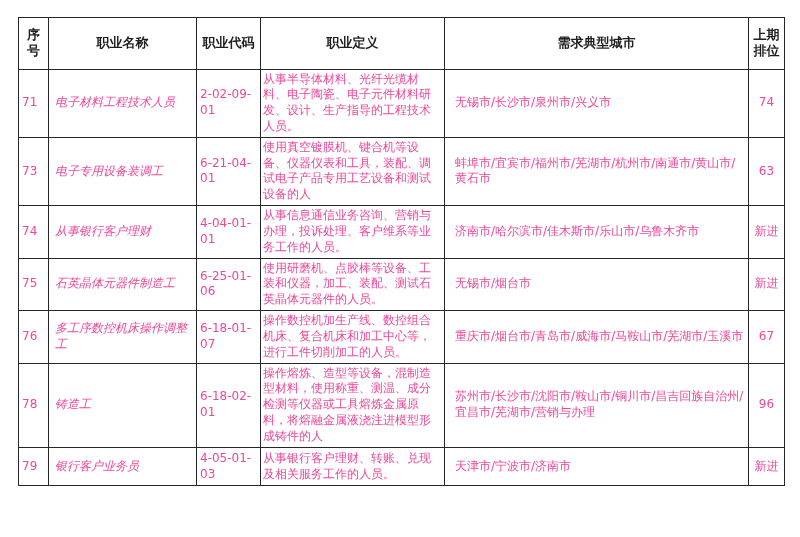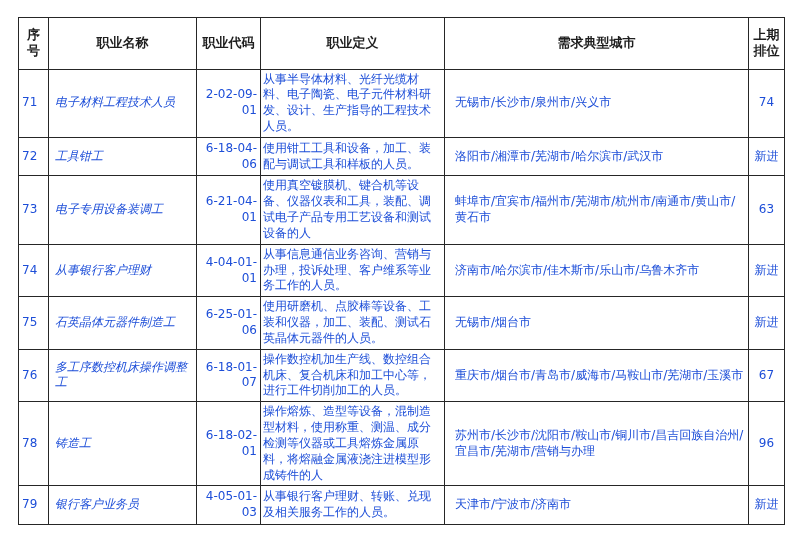--- a/index.html
+++ b/index.html
@@ -20,40 +20,40 @@
   table.occ-table {
     position: absolute;
     left: 18px;
     top: 17px;
     width: 766px;
     border-collapse: collapse;
     table-layout: fixed;
   }
   .occ-table th, .occ-table td {
     border: 1px solid #262626;
-    color: #1d4ed8;
+    color: #ec4899;
     font-size: 12px;
     line-height: 1.32;
     vertical-align: middle;
     padding: 3px 3px;
     word-break: break-all;
     overflow: hidden;
   }
   .occ-table th {
     color: #1e1e1e;
     font-weight: bold;
     font-size: 13px;
     text-align: center;
     padding: 9px 2px;
     line-height: 1.25;
   }
   .occ-table th.th-prev { padding: 3px 2px; }
   td.c-no     { text-align: left; }
   td.c-name   { text-align: left; padding-left: 6px; font-style: italic; }
-  td.c-code   { text-align: right; letter-spacing: 0px; font-size: 12px; }
+  td.c-code   { text-align: left; letter-spacing: 0px; font-size: 12px; }
   td.c-def    { text-align: left; padding: 2px 2px; }
   td.c-cities { text-align: left; padding-left: 10px; }
   td.c-prev   { text-align: center; }
 </style>
 </head>
 <body>
 
 <div class="page">
   <table class="occ-table">
     <colgroup>
@@ -75,28 +75,20 @@
       </tr>
     </thead>
     <tbody>
         <tr>
     <td class="c-no">71</td>
     <td class="c-name">电子材料工程技术人员</td>
     <td class="c-code">2-02-09-01</td>
     <td class="c-def">从事半导体材料、光纤光缆材料、电子陶瓷、电子元件材料研发、设计、生产指导的工程技术人员。</td>
     <td class="c-cities">无锡市/长沙市/泉州市/兴义市</td>
     <td class="c-prev">74</td>
-  </tr>
-        <tr>
-    <td class="c-no">72</td>
-    <td class="c-name">工具钳工</td>
-    <td class="c-code">6-18-04-06</td>
-    <td class="c-def">使用钳工工具和设备，加工、装配与调试工具和样板的人员。</td>
-    <td class="c-cities">洛阳市/湘潭市/芜湖市/哈尔滨市/武汉市</td>
-    <td class="c-prev">新进</td>
   </tr>
         <tr>
     <td class="c-no">73</td>
     <td class="c-name">电子专用设备装调工</td>
     <td class="c-code">6-21-04-01</td>
     <td class="c-def">使用真空镀膜机、键合机等设备、仪器仪表和工具，装配、调试电子产品专用工艺设备和测试设备的人</td>
     <td class="c-cities">蚌埠市/宜宾市/福州市/芜湖市/杭州市/南通市/黄山市/黄石市</td>
     <td class="c-prev">63</td>
   </tr>
         <tr>

